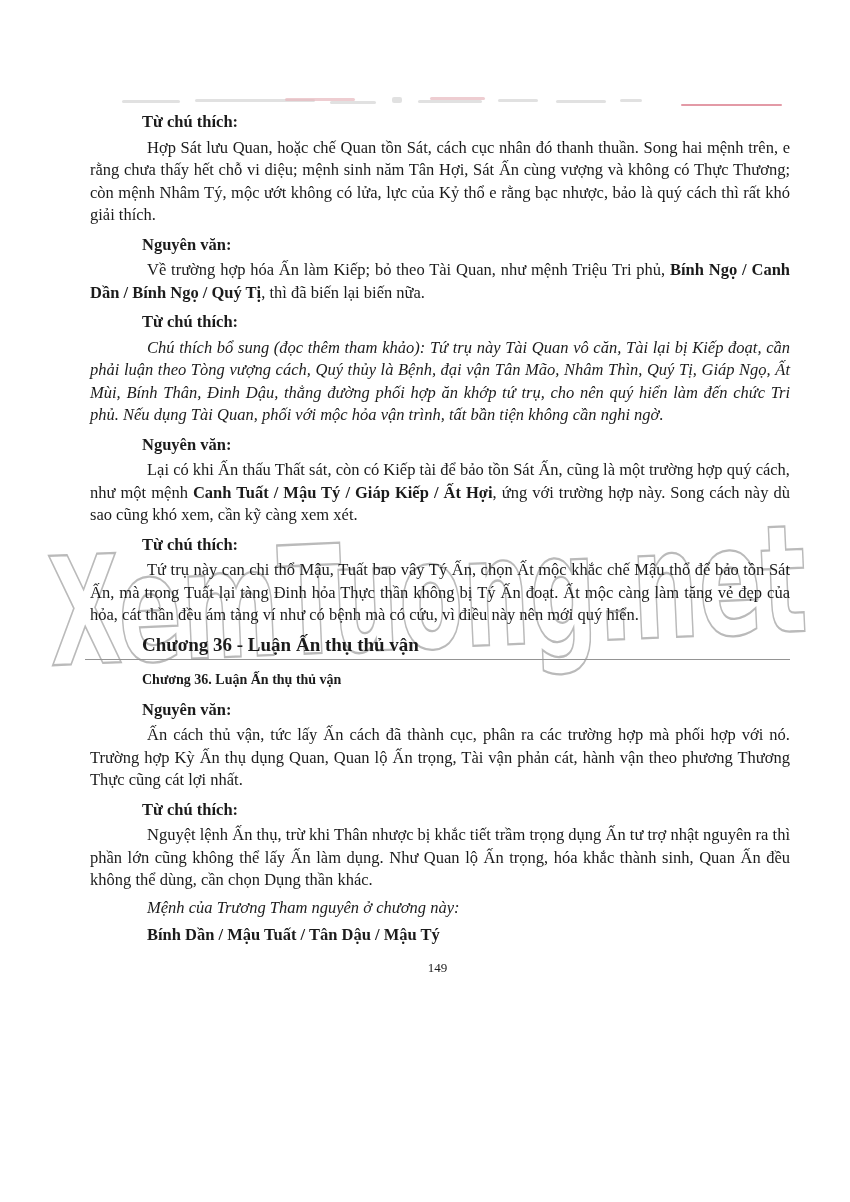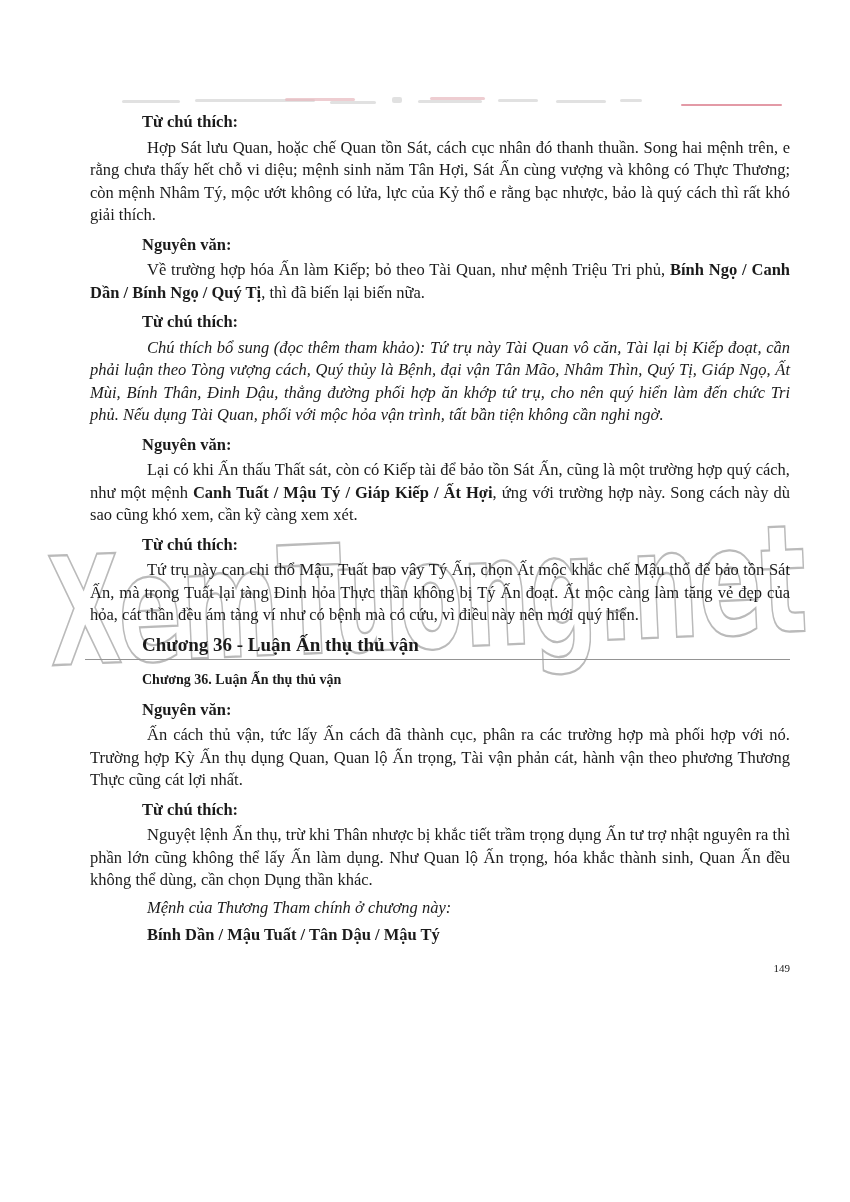--- a/index.html
+++ b/index.html
@@ -22,21 +22,21 @@
   .content{position:absolute;top:104px;left:85px;width:705px;z-index:1;
            font-size:16.5px;line-height:22.5px;}
   .content p{margin:0 0 5px 5px;text-align:justify;}
   .h{font-weight:bold;margin:7px 0 3px 0 !important;text-indent:57px;text-align:left;}
   .body{text-indent:57px;}
   .italic{font-style:italic;}
   .boldline{font-weight:bold;text-indent:57px;text-align:left;}
   .chapter{font-size:19px;}
   .chapter-title{font-size:14px;margin-top:9px !important;}
   .rule{border:none;border-top:1.5px solid #949494;margin:3px 0 6px 0;width:100%;}
-  .pagenum{text-align:right;margin-top:10px;font-size:11px;text-indent:0;}
+  .pagenum{text-align:center;margin-top:10px;font-size:13px;text-indent:0;}
 
   
   .footer{position:absolute;top:1150px;left:0;width:850px;height:52px;z-index:3;
           display:flex;align-items:center;justify-content:center;background:#ffffff;}
   .footer-text{font-family:"Liberation Sans",sans-serif;font-weight:bold;font-size:31px;
                color:#2e2e2e;white-space:nowrap;transform:scaleX(0.8);letter-spacing:-.5px;}
   .footer-text .brand{color:#4e5a63;}
 </style>
 </head>
 <body>
@@ -82,20 +82,20 @@
     <p class="h chapter">Chương 36 - Luận Ấn thụ thủ vận</p>
     <hr class="rule">
     <p class="h chapter-title">Chương 36. Luận Ấn thụ thủ vận</p>
 
     <p class="h">Nguyên văn:</p>
     <p class="body">Ấn cách thủ vận, tức lấy Ấn cách đã thành cục, phân ra các trường hợp mà phối hợp với nó. Trường hợp Kỳ Ấn thụ dụng Quan, Quan lộ Ấn trọng, Tài vận phản cát, hành vận theo phương Thương Thực cũng cát lợi nhất.</p>
 
     <p class="h">Từ chú thích:</p>
     <p class="body">Nguyệt lệnh Ấn thụ, trừ khi Thân nhược bị khắc tiết trầm trọng dụng Ấn tư trợ nhật nguyên ra thì phần lớn cũng không thể lấy Ấn làm dụng. Như Quan lộ Ấn trọng, hóa khắc thành sinh, Quan Ấn đều không thể dùng, cần chọn Dụng thần khác.</p>
 
-    <p class="body italic">Mệnh của Thương Tham chính ở chương này:</p>
+    <p class="body italic">Mệnh của Trương Tham nguyên ở chương này:</p>
     <p class="boldline">Bính Dần / Mậu Tuất / Tân Dậu / Mậu Tý</p>
 
     <div class="pagenum">149</div>
   </div>
 
 
 </div>
 
 </body></html>

